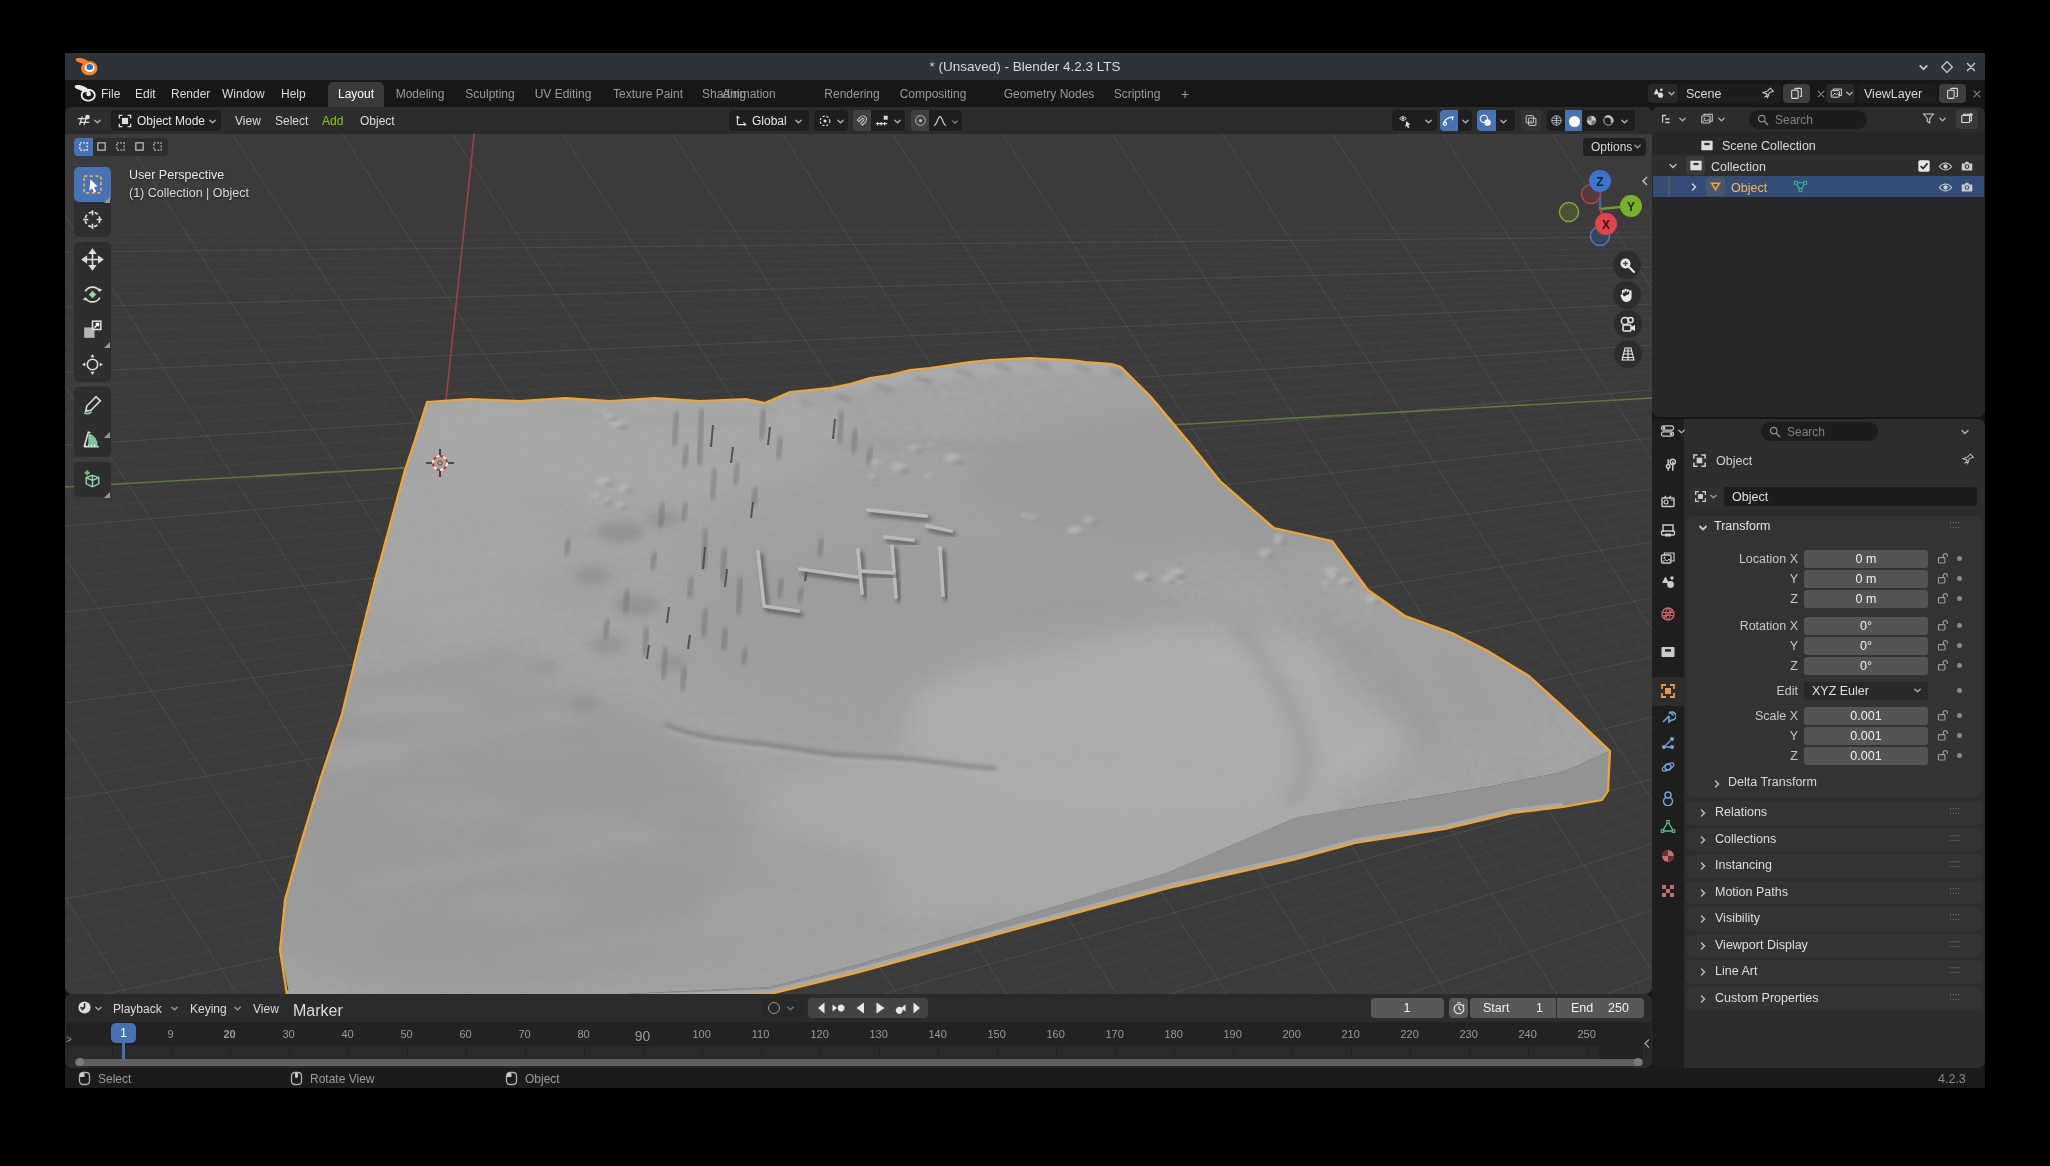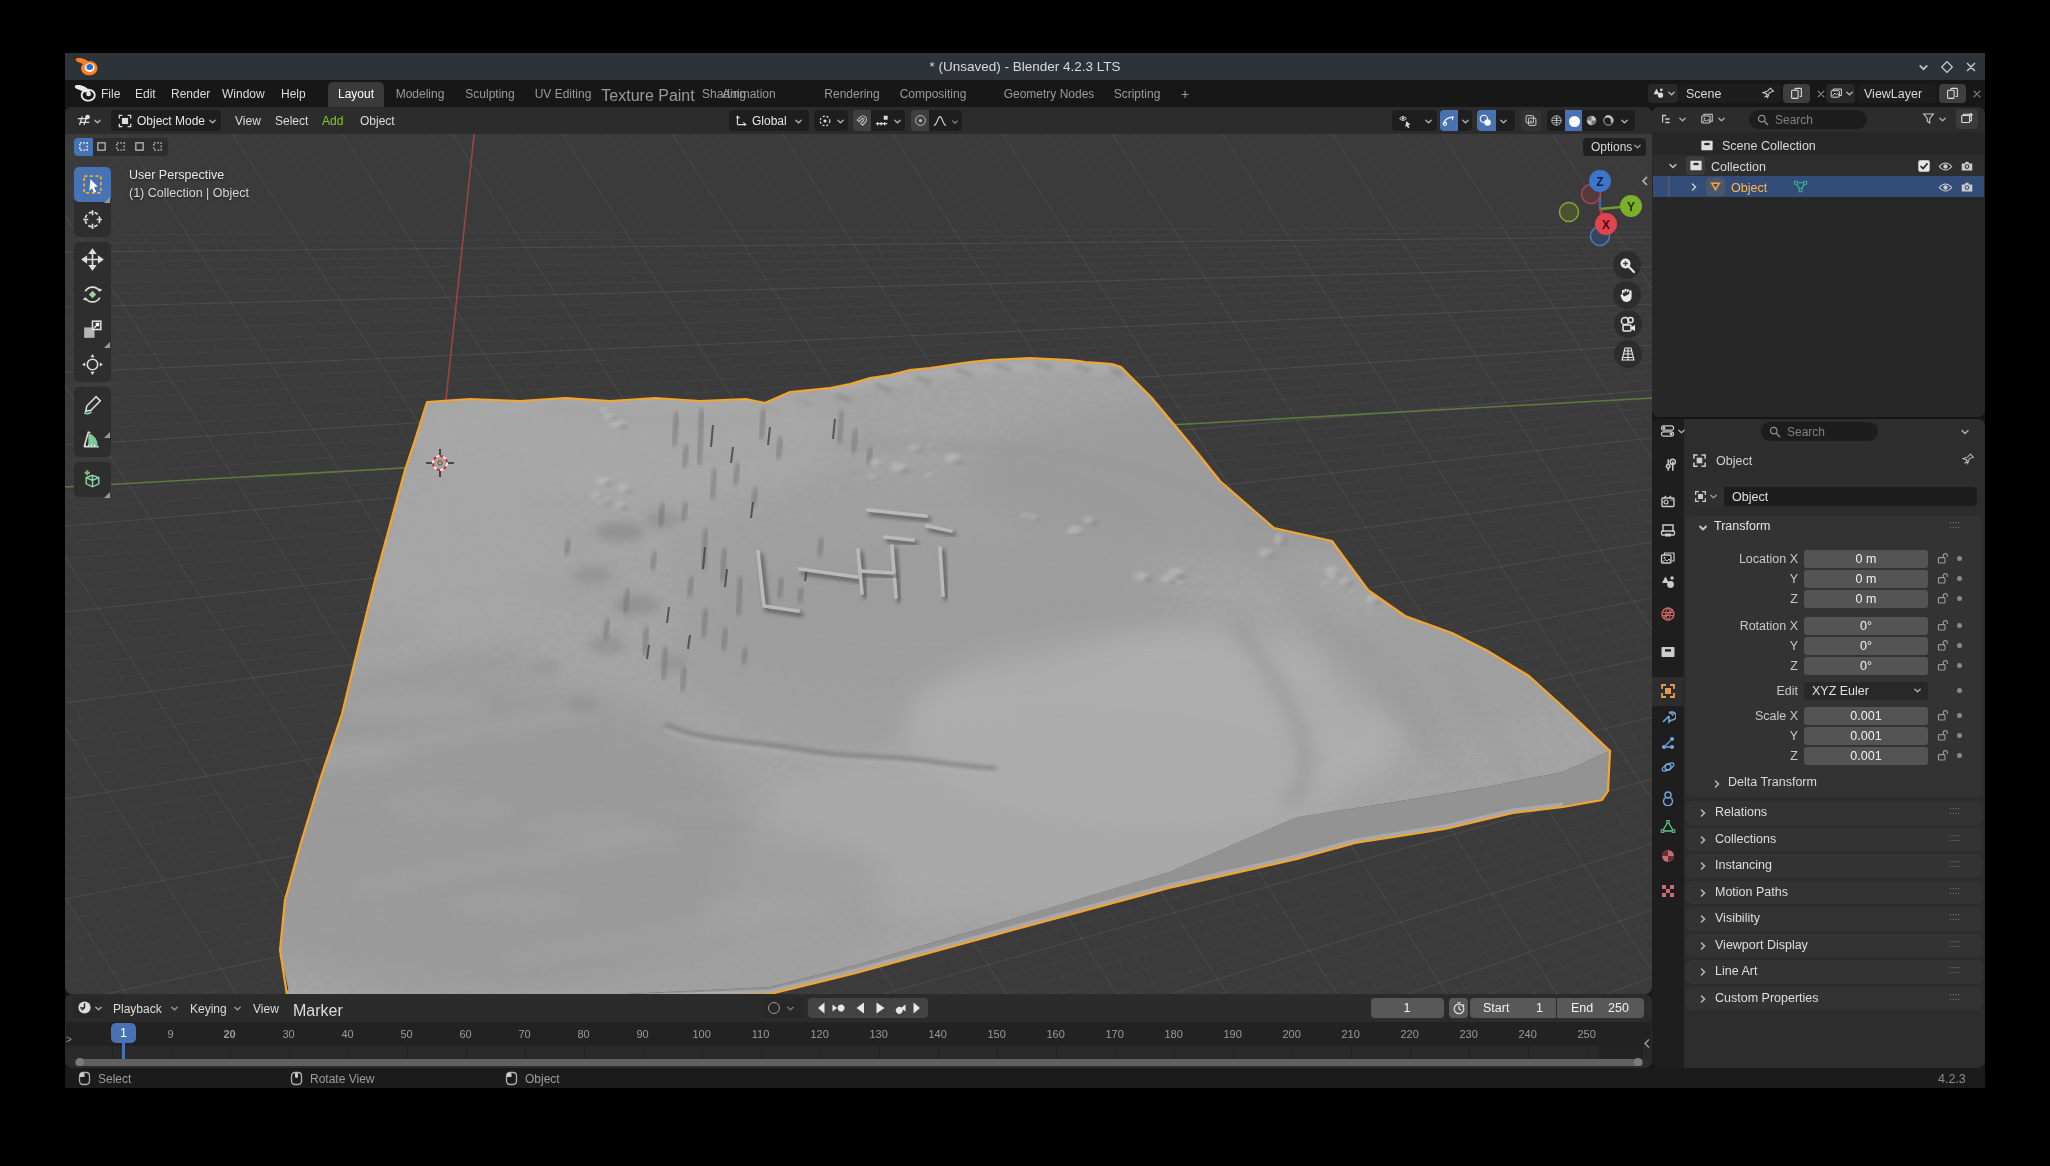--- a/index.html
+++ b/index.html
@@ -32,21 +32,21 @@
     <div style="position:absolute;left:36px;top:34px;color:#dcdcdc;font-size:12px;font-weight:normal;letter-spacing:0;white-space:nowrap">File</div>
     <div style="position:absolute;left:70px;top:34px;color:#dcdcdc;font-size:12px;font-weight:normal;letter-spacing:0;white-space:nowrap">Edit</div>
     <div style="position:absolute;left:106px;top:34px;color:#dcdcdc;font-size:12px;font-weight:normal;letter-spacing:0;white-space:nowrap">Render</div>
     <div style="position:absolute;left:157px;top:34px;color:#dcdcdc;font-size:12px;font-weight:normal;letter-spacing:0;white-space:nowrap">Window</div>
     <div style="position:absolute;left:216px;top:34px;color:#dcdcdc;font-size:12px;font-weight:normal;letter-spacing:0;white-space:nowrap">Help</div>
     <div style="position:absolute;left:263px;top:29px;width:56px;height:25px;background:#3a3a3a;border-radius:5px;border-bottom-left-radius:0;border-bottom-right-radius:0"></div>
     <div style="position:absolute;left:291px;top:34px;transform:translateX(-50%);color:#ffffff;font-size:12px;font-weight:normal;white-space:nowrap">Layout</div>
     <div style="position:absolute;left:355px;top:34px;transform:translateX(-50%);color:#9a9a9a;font-size:12px;font-weight:normal;white-space:nowrap">Modeling</div>
     <div style="position:absolute;left:425px;top:34px;transform:translateX(-50%);color:#9a9a9a;font-size:12px;font-weight:normal;white-space:nowrap">Sculpting</div>
     <div style="position:absolute;left:498px;top:34px;transform:translateX(-50%);color:#9a9a9a;font-size:12px;font-weight:normal;white-space:nowrap">UV&nbsp;Editing</div>
-    <div style="position:absolute;left:583px;top:34px;transform:translateX(-50%);color:#9a9a9a;font-size:16px;font-weight:normal;white-space:nowrap">Texture&nbsp;Paint</div>
+    <div style="position:absolute;left:583px;top:34px;transform:translateX(-50%);color:#9a9a9a;font-size:12px;font-weight:normal;white-space:nowrap">Texture&nbsp;Paint</div>
     <div style="position:absolute;left:659px;top:34px;transform:translateX(-50%);color:#9a9a9a;font-size:12px;font-weight:normal;white-space:nowrap">Shading</div>
     <div style="position:absolute;left:684px;top:34px;transform:translateX(-50%);color:#9a9a9a;font-size:12px;font-weight:normal;white-space:nowrap">Animation</div>
     <div style="position:absolute;left:787px;top:34px;transform:translateX(-50%);color:#9a9a9a;font-size:12px;font-weight:normal;white-space:nowrap">Rendering</div>
     <div style="position:absolute;left:868px;top:34px;transform:translateX(-50%);color:#9a9a9a;font-size:12px;font-weight:normal;white-space:nowrap">Compositing</div>
     <div style="position:absolute;left:984px;top:34px;transform:translateX(-50%);color:#9a9a9a;font-size:12px;font-weight:normal;white-space:nowrap">Geometry&nbsp;Nodes</div>
     <div style="position:absolute;left:1072px;top:34px;transform:translateX(-50%);color:#9a9a9a;font-size:12px;font-weight:normal;white-space:nowrap">Scripting</div>
     <div style="position:absolute;left:1116px;top:32.5px;color:#9a9a9a;font-size:14px;font-weight:normal;letter-spacing:0;white-space:nowrap">+</div>
     <div style="position:absolute;left:1583px;top:31px;width:30px;height:19px;background:#282828;border-radius:4px;"></div>
     <svg class="abs" style="left:1587px;top:34px" width="13" height="13" viewBox="0 0 16 16">
       <path d="M5.5 2 L9 9 H2 Z" fill="#ddd"></path>
@@ -1023,21 +1023,21 @@
 <div style="position:absolute;left:1608px;top:1000.5px;color:#f2f2f2;font-size:12.5px;font-weight:normal;white-space:nowrap">250</div>
 <div style="position:absolute;left:66px;top:1022px;width:1585px;height:24px;background:#222222;border-radius:0px;"></div>
 <div style="position:absolute;left:170.6px;top:1028px;transform:translateX(-50%);color:#9a9a9a;font-size:11px;font-weight:normal;white-space:nowrap">9</div>
 <div style="position:absolute;left:229.60000000000002px;top:1028px;transform:translateX(-50%);color:#9a9a9a;font-size:11px;font-weight:bold;white-space:nowrap">20</div>
 <div style="position:absolute;left:288.6px;top:1028px;transform:translateX(-50%);color:#9a9a9a;font-size:11px;font-weight:normal;white-space:nowrap">30</div>
 <div style="position:absolute;left:347.6px;top:1028px;transform:translateX(-50%);color:#9a9a9a;font-size:11px;font-weight:normal;white-space:nowrap">40</div>
 <div style="position:absolute;left:406.6px;top:1028px;transform:translateX(-50%);color:#9a9a9a;font-size:11px;font-weight:normal;white-space:nowrap">50</div>
 <div style="position:absolute;left:465.6px;top:1028px;transform:translateX(-50%);color:#9a9a9a;font-size:11px;font-weight:normal;white-space:nowrap">60</div>
 <div style="position:absolute;left:524.6px;top:1028px;transform:translateX(-50%);color:#9a9a9a;font-size:11px;font-weight:normal;white-space:nowrap">70</div>
 <div style="position:absolute;left:583.6px;top:1028px;transform:translateX(-50%);color:#9a9a9a;font-size:11px;font-weight:normal;white-space:nowrap">80</div>
-<div style="position:absolute;left:642.6px;top:1028px;transform:translateX(-50%);color:#9a9a9a;font-size:11px;font-weight:normal;white-space:nowrap">90</div>
+<div style="position:absolute;left:642.6px;top:1028px;transform:translateX(-50%);color:#9a9a9a;font-size:14px;font-weight:normal;white-space:nowrap">90</div>
 <div style="position:absolute;left:701.6px;top:1028px;transform:translateX(-50%);color:#9a9a9a;font-size:11px;font-weight:normal;white-space:nowrap">100</div>
 <div style="position:absolute;left:760.6px;top:1028px;transform:translateX(-50%);color:#9a9a9a;font-size:11px;font-weight:normal;white-space:nowrap">110</div>
 <div style="position:absolute;left:819.6px;top:1028px;transform:translateX(-50%);color:#9a9a9a;font-size:11px;font-weight:normal;white-space:nowrap">120</div>
 <div style="position:absolute;left:878.6px;top:1028px;transform:translateX(-50%);color:#9a9a9a;font-size:11px;font-weight:normal;white-space:nowrap">130</div>
 <div style="position:absolute;left:937.6px;top:1028px;transform:translateX(-50%);color:#9a9a9a;font-size:11px;font-weight:normal;white-space:nowrap">140</div>
 <div style="position:absolute;left:996.6px;top:1028px;transform:translateX(-50%);color:#9a9a9a;font-size:11px;font-weight:normal;white-space:nowrap">150</div>
 <div style="position:absolute;left:1055.6px;top:1028px;transform:translateX(-50%);color:#9a9a9a;font-size:11px;font-weight:normal;white-space:nowrap">160</div>
 <div style="position:absolute;left:1114.6px;top:1028px;transform:translateX(-50%);color:#9a9a9a;font-size:11px;font-weight:normal;white-space:nowrap">170</div>
 <div style="position:absolute;left:1173.6000000000001px;top:1028px;transform:translateX(-50%);color:#9a9a9a;font-size:11px;font-weight:normal;white-space:nowrap">180</div>
 <div style="position:absolute;left:1232.6000000000001px;top:1028px;transform:translateX(-50%);color:#9a9a9a;font-size:11px;font-weight:normal;white-space:nowrap">190</div>

